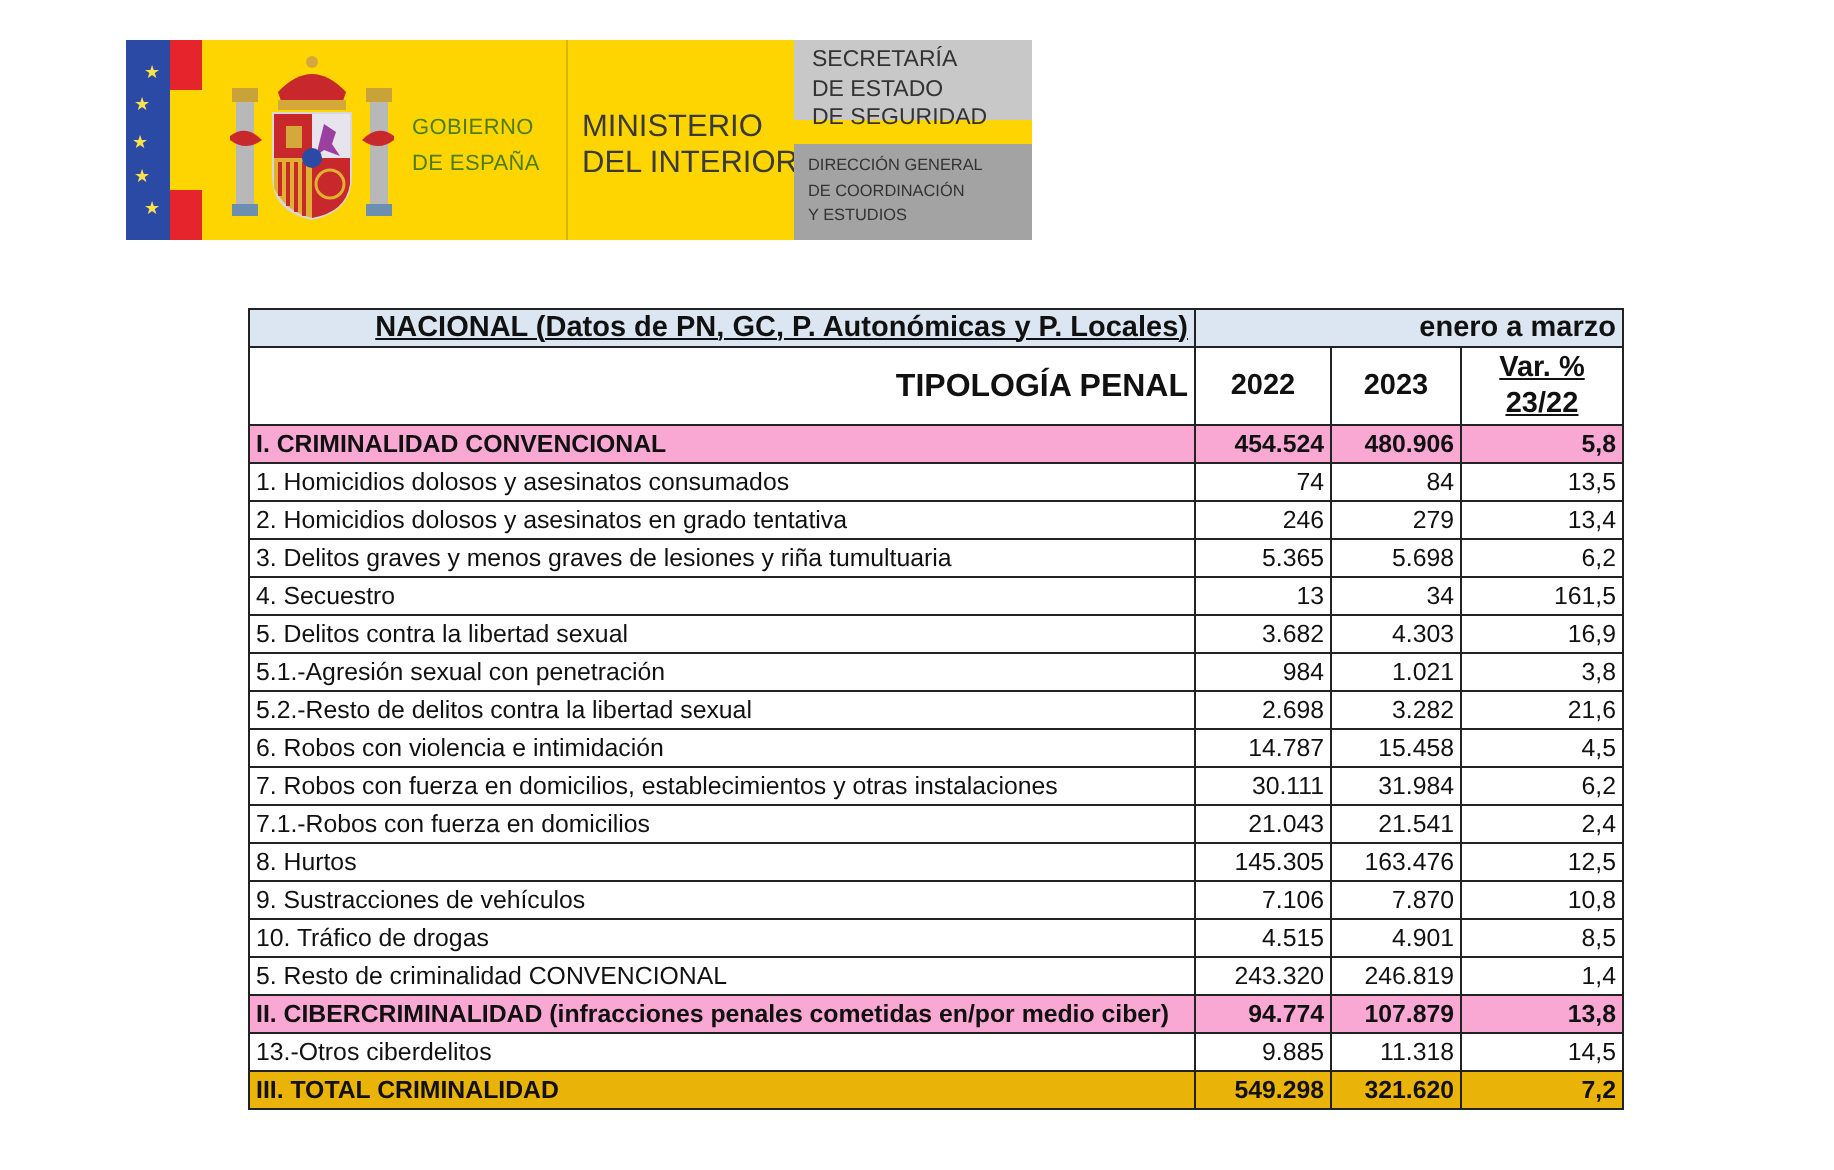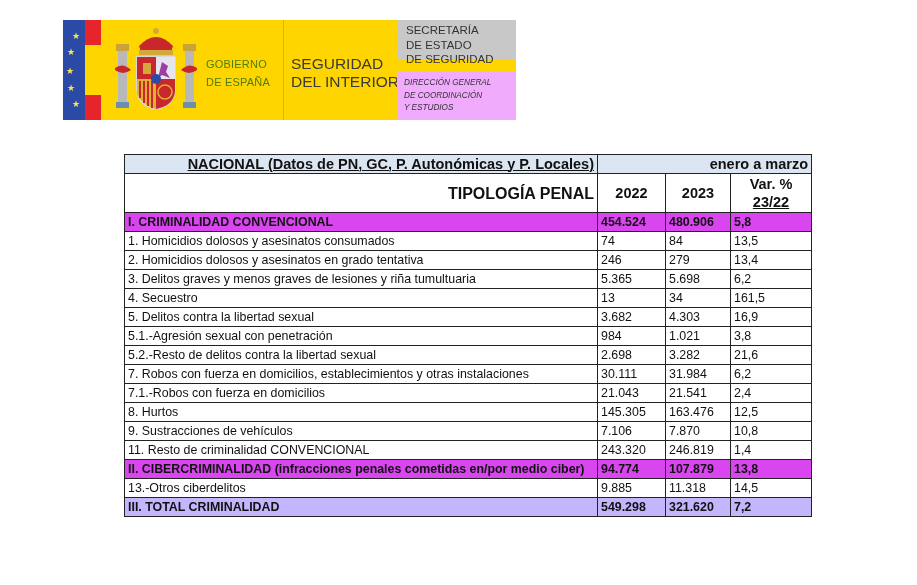--- a/index.html
+++ b/index.html
@@ -9,41 +9,41 @@
   .logo { position: absolute; left: 63px; top: 20px; width: 453px; height: 100px; background: #ffd500; overflow: hidden; }
   .logo .eu { position: absolute; left: 0; top: 0; width: 22px; height: 100px; background: #2b4aa6; }
   .logo .eu span { position: absolute; color: #ffe24a; font-size: 9px; line-height: 9px; }
   .logo .flag { position: absolute; left: 22px; top: 0; width: 16px; height: 100px; background: linear-gradient(#e5242c 0 25%, #ffd500 25% 75%, #e5242c 75% 100%); }
   .logo .arms { position: absolute; left: 52px; top: 6px; width: 82px; height: 88px; }
   .logo .gob { position: absolute; left: 143px; top: 35px; font-size: 11px; line-height: 18px; color: #4d7c0f; letter-spacing: 0.2px; }
   .logo .sep { position: absolute; left: 220px; top: 0; width: 1px; height: 100px; background: #d9b600; }
   .logo .min { position: absolute; left: 228px; top: 35px; font-size: 15.5px; line-height: 18px; color: #3a3a3a; }
   .logo .sec { position: absolute; left: 334px; top: 0; width: 119px; height: 40px; background: #c8c8c8; }
   .logo .sec-t { position: absolute; left: 9px; top: 3px; font-size: 11.5px; line-height: 14.5px; color: #333; }
-  .logo .dir { position: absolute; left: 334px; top: 52px; width: 119px; height: 48px; background: #f0abfc; font-style: italic; }
+  .logo .dir { position: absolute; left: 334px; top: 52px; width: 119px; height: 48px; background: #a3a3a3; }
   .logo .dir-t { position: absolute; left: 7px; top: 5px; font-size: 8.2px; line-height: 12.5px; color: #333; }
 
   
   table.crime { position: absolute; left: 124px; top: 154px; border-collapse: collapse; font-family: "Liberation Sans", "DejaVu Sans", sans-serif; font-size: 12.4px; color: #111; }
   table.crime td { border: 1.3px solid #222; padding: 0 3px; height: 18px; line-height: 17px; white-space: nowrap; }
-  table.crime td.num { }
+  table.crime td.num { text-align: right; }
   table.crime col.c0 { width: 473px; }
   table.crime col.c1 { width: 68px; }
   table.crime col.c2 { width: 65px; }
   table.crime col.c3 { width: 81px; }
   tr.head1 td { background: #dce6f2; font-weight: bold; font-size: 14.5px; height: 18px; text-align: right; }
   tr.head1 td.title { text-decoration: underline; text-decoration-thickness: 1px; }
   tr.head1 td.period { text-align: right; }
   tr.head2 td { font-weight: bold; font-size: 16px; height: 38px; text-align: right; }
   tr.head2 td.yr { text-align: center; font-size: 14.5px; }
-  tr.head2 td.var { text-align: center; font-size: 14.5px; line-height: 18px; }
+  tr.head2 td.var { text-align: center; font-size: 14.5px; line-height: 18px; text-decoration: underline; }
   tr.head2 td.var .u { text-decoration: underline; }
-  tr.section td { background: #d946ef; font-weight: bold; }
+  tr.section td { background: #f9a8d4; font-weight: bold; }
   tr.section td.num, tr.total td.num { font-weight: bold; }
-  tr.total td { background: #c4b5fd; font-weight: bold; }
+  tr.total td { background: #eab308; font-weight: bold; }
 </style>
 </head>
 <body>
 
 <div class="logo">
   <div class="eu">
     <span style="left:9px;top:12px">★</span>
     <span style="left:4px;top:28px">★</span>
     <span style="left:3px;top:47px">★</span>
     <span style="left:4px;top:64px">★</span>
@@ -81,21 +81,21 @@
     <path d="M41 53 H60 V66 Q58 80 41 83Z" fill="#c8282c"></path>
     <circle cx="50" cy="66" r="7" fill="none" stroke="#e0b030" stroke-width="1.5"></circle>
     <ellipse cx="41" cy="53" rx="5" ry="5" fill="#2b4aa6"></ellipse>
   </svg>
   <div class="gob">
     <div>GOBIERNO</div>
     <div>DE ESPAÑA</div>
   </div>
   <div class="sep"></div>
   <div class="min">
-    <div>SEGURIDAD</div>
+    <div>MINISTERIO</div>
     <div>DEL INTERIOR</div>
   </div>
   <div class="sec">
     <div class="sec-t">
       <div>SECRETARÍA</div>
       <div>DE ESTADO</div>
       <div>DE SEGURIDAD</div>
     </div>
   </div>
   <div class="dir">
@@ -170,20 +170,26 @@
         <td class="num">1.021</td>
         <td class="num">3,8</td>
       </tr>
       <tr class="item">
         <td>5.2.-Resto de delitos contra la libertad sexual</td>
         <td class="num">2.698</td>
         <td class="num">3.282</td>
         <td class="num">21,6</td>
       </tr>
       <tr class="item">
+        <td>6. Robos con violencia e intimidación</td>
+        <td class="num">14.787</td>
+        <td class="num">15.458</td>
+        <td class="num">4,5</td>
+      </tr>
+      <tr class="item">
         <td>7. Robos con fuerza en domicilios, establecimientos y otras instalaciones</td>
         <td class="num">30.111</td>
         <td class="num">31.984</td>
         <td class="num">6,2</td>
       </tr>
       <tr class="item">
         <td>7.1.-Robos con fuerza en domicilios</td>
         <td class="num">21.043</td>
         <td class="num">21.541</td>
         <td class="num">2,4</td>
@@ -194,21 +200,27 @@
         <td class="num">163.476</td>
         <td class="num">12,5</td>
       </tr>
       <tr class="item">
         <td>9. Sustracciones de vehículos</td>
         <td class="num">7.106</td>
         <td class="num">7.870</td>
         <td class="num">10,8</td>
       </tr>
       <tr class="item">
-        <td>11. Resto de criminalidad CONVENCIONAL</td>
+        <td>10. Tráfico de drogas</td>
+        <td class="num">4.515</td>
+        <td class="num">4.901</td>
+        <td class="num">8,5</td>
+      </tr>
+      <tr class="item">
+        <td>5. Resto de criminalidad CONVENCIONAL</td>
         <td class="num">243.320</td>
         <td class="num">246.819</td>
         <td class="num">1,4</td>
       </tr>
       <tr class="section">
         <td><span>II. CIBERCRIMINALIDAD</span><span> (infracciones penales cometidas en/por medio ciber)</span></td>
         <td class="num">94.774</td>
         <td class="num">107.879</td>
         <td class="num">13,8</td>
       </tr>

